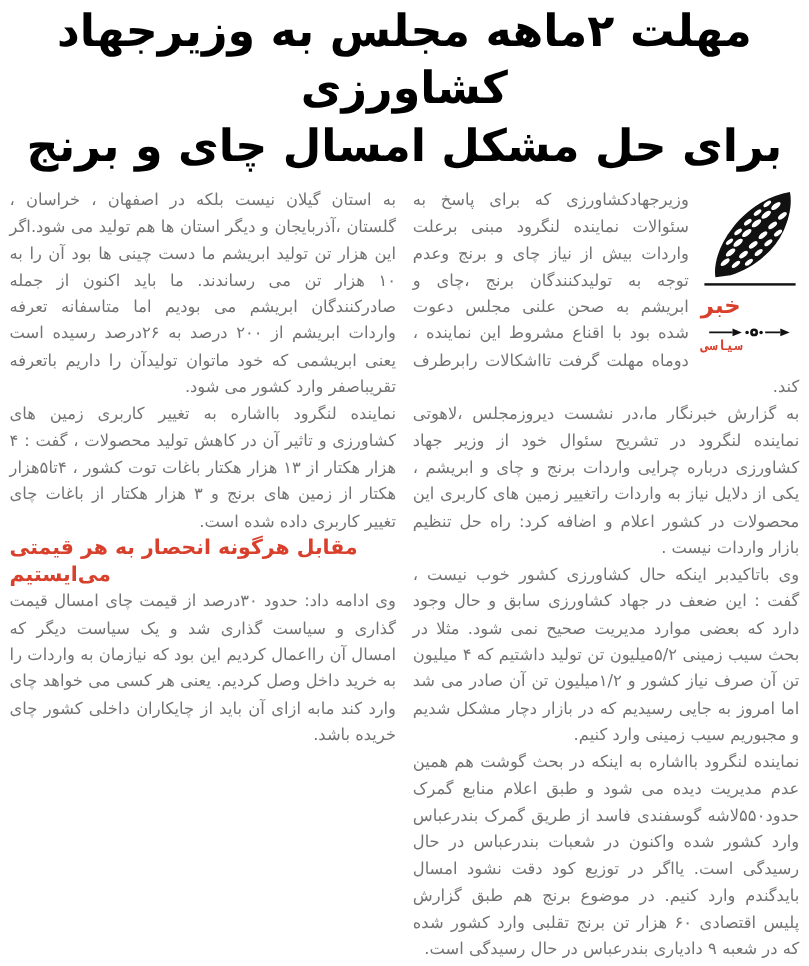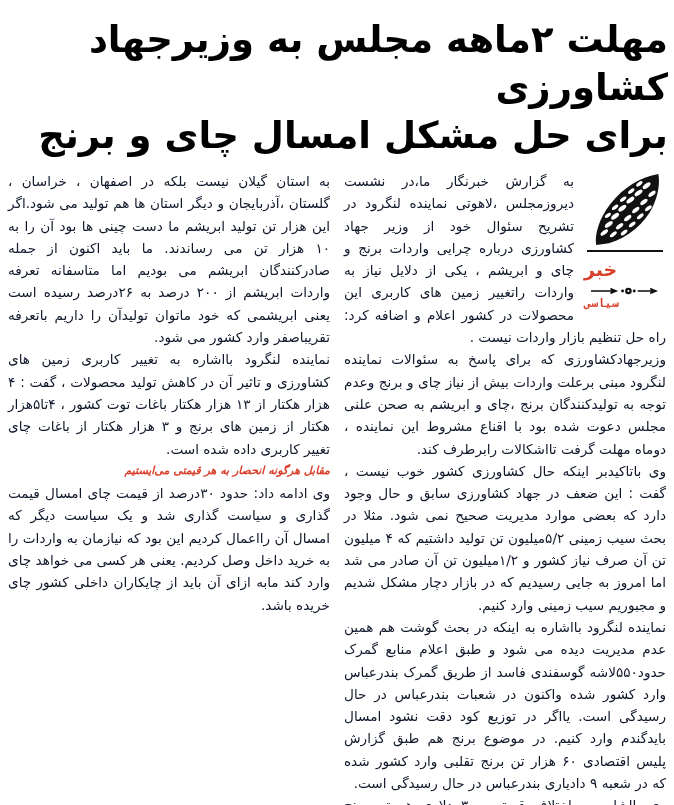--- a/index.html
+++ b/index.html
@@ -8,22 +8,22 @@
     height: 805px;
     background: #ffffff;
     overflow: hidden;
     position: relative;
     direction: rtl;
     font-family: "DejaVu Sans", sans-serif;
     color: #222222;
     box-sizing: border-box;
   }
   .headline {
-    margin: 16px 6px 4px 6px;
-    text-align: right;
+    margin: 2px 6px 4px 6px;
+    text-align: center;
     font-weight: bold;
     color: #000000;
     font-size: 37px;
     line-height: 48px;
     letter-spacing: -1px;
   }
   .article-body {
     display: flex;
     gap: 14px;
     padding: 6px 8px 0 8px;
@@ -31,21 +31,21 @@
   }
   .col {
     width: 50%;
     box-sizing: border-box;
   }
   .col p {
     margin: 0;
     font-size: 13.6px;
     line-height: 22.3px;
     text-align: justify;
-    color: #0f172a;
+    color: #737373;
   }
   .masthead {
     float: right;
     width: 82px;
     margin: 2px 0 4px 10px;
     text-align: left;
   }
   .masthead .rule {
     border-top: 2.5px solid #111111;
     width: 76px;
@@ -59,25 +59,24 @@
   .category-label {
     font-size: 11.5px;
     font-weight: bold;
     line-height: 14px;
     font-family: Liberation Mono, monospace;
   }
   .divider-svg { display: block; margin: 3px auto 0 auto; }
   .wing-svg { display: block; margin: 0 auto; }
   .subheading {
     margin: 0;
-    font-size: 11px;
+    font-size: 17px;
     line-height: 22.3px;
     font-weight: bold;
-    text-align: right;
-    font-style: italic;
+    text-align: left;
   }
 </style>
 </head>
 <body>
 
 <div class="page">
 
   <h1 class="headline">
     <span>مهلت ۲ماهه مجلس به وزیرجهاد کشاورزی</span><br>
     <span>برای حل مشکل امسال چای و برنج</span>
@@ -125,22 +124,22 @@
             <circle cx="39.5" cy="6" r="3.4" stroke="none"></circle>
             <circle cx="39.5" cy="6" r="1.1" fill="#ffffff" stroke="none"></circle>
             <circle cx="45.5" cy="6" r="1.5" stroke="none"></circle>
             <line x1="49" y1="6" x2="62" y2="6" stroke-width="1.6"></line>
             <polygon points="62,2.6 70,6 62,9.4" stroke="none"></polygon>
           </g>
         </svg>
         <div class="category-label" style="color:#d9402c">سیاسی</div>
       </div>
 
+      <p>وزیرجهادکشاورزی که برای پاسخ به سئوالات نماینده لنگرود مبنی برعلت واردات بیش از نیاز چای و برنج وعدم توجه به تولیدکنندگان برنج ،چای و ابریشم به صحن علنی مجلس  دعوت شده بود با اقناع مشروط این نماینده ، دوماه مهلت گرفت تااشکالات رابرطرف کند.</p>
       <p>به گزارش خبرنگار ما،در نشست دیروزمجلس ،لاهوتی نماینده لنگرود در تشریح سئوال خود از وزیر جهاد کشاورزی درباره چرایی واردات برنج و چای و ابریشم ، یکی از دلایل نیاز به واردات راتغییر زمین های کاربری این محصولات در کشور اعلام و اضافه کرد: راه حل تنظیم بازار واردات نیست .</p>
-      <p>وزیرجهادکشاورزی که برای پاسخ به سئوالات نماینده لنگرود مبنی برعلت واردات بیش از نیاز چای و برنج وعدم توجه به تولیدکنندگان برنج ،چای و ابریشم به صحن علنی مجلس  دعوت شده بود با اقناع مشروط این نماینده ، دوماه مهلت گرفت تااشکالات رابرطرف کند.</p>
       <p>وی باتاکیدبر اینکه حال کشاورزی کشور خوب نیست ، گفت : این ضعف در جهاد کشاورزی سابق و حال وجود دارد که بعضی موارد مدیریت صحیح نمی شود. مثلا در بحث سیب زمینی  ۵/۲میلیون تن  تولید داشتیم که ۴ میلیون تن آن صرف  نیاز کشور و ۱/۲میلیون تن آن صادر می شد اما امروز به جایی رسیدیم که در بازار دچار مشکل شدیم و مجبوریم سیب زمینی وارد کنیم.</p>
       <p>نماینده لنگرود بااشاره به اینکه در بحث گوشت هم همین عدم مدیریت دیده می شود و طبق اعلام منابع گمرک حدود۵۵۰لاشه گوسفندی فاسد از طریق گمرک بندرعباس وارد کشور شده واکنون در شعبات بندرعباس در حال رسیدگی است. یااگر در  توزیع کود دقت نشود امسال بایدگندم وارد کنیم. در موضوع برنج هم طبق گزارش پلیس اقتصادی ۶۰ هزار تن برنج تقلبی وارد کشور شده که در شعبه ۹ دادیاری بندرعباس در حال رسیدگی است.</p>
       <p>وی بااشاره به اختلاف قیمتی ۳۰۰ دلاری هر تن برنج وارداتی با برنج تولید داخل اضافه کرد: آیاراه حل تنظیم بازار و تامین نیاز مردم ، واردات برنج تقلبی است ؟ شایدآقای وزیر پاسخ دهندکه هنوز پول این برنج هاپرداخت نشده است اما طرف خارجی از شما ضمانت نامه گرفته است و پول آن را وصول خواهد کرد. متاسفانه در این نابسامانی ارزی ، حدود یک میلیارد و ۳۰۰ هزار دلار سرمایه کشور خرج این واردات می شوددرحالی که می توانید این پول را به تعاونی روستایی بدهید تا برنج را از کشاورز بخرد و باقیمت مناسب در بازار توزیع کند.</p>
 
     </div>
 
     <div class="col">
       <p>به استان گیلان نیست بلکه در اصفهان ، خراسان ، گلستان ،آذربایجان و دیگر استان ها هم تولید می شود.اگر این هزار تن تولید ابریشم ما دست چینی ها بود آن را به ۱۰ هزار تن می رساندند. ما باید اکنون از جمله صادرکنندگان ابریشم می بودیم اما متاسفانه تعرفه واردات ابریشم از ۲۰۰ درصد به ۲۶درصد رسیده است یعنی ابریشمی که خود ماتوان تولیدآن را داریم باتعرفه تقریباصفر وارد کشور می شود.</p>
       <p>نماینده لنگرود بااشاره به تغییر کاربری زمین های کشاورزی و تاثیر آن در کاهش تولید محصولات ، گفت : ۴ هزار هکتار از ۱۳ هزار هکتار باغات توت کشور ، ۴تا۵هزار هکتار از زمین های برنج و ۳ هزار هکتار از باغات چای تغییر کاربری داده شده است.</p>
       <h2 class="subheading" style="color:#d9402c">مقابل هرگونه انحصار به هر قیمتی می‌ایستیم</h2>

